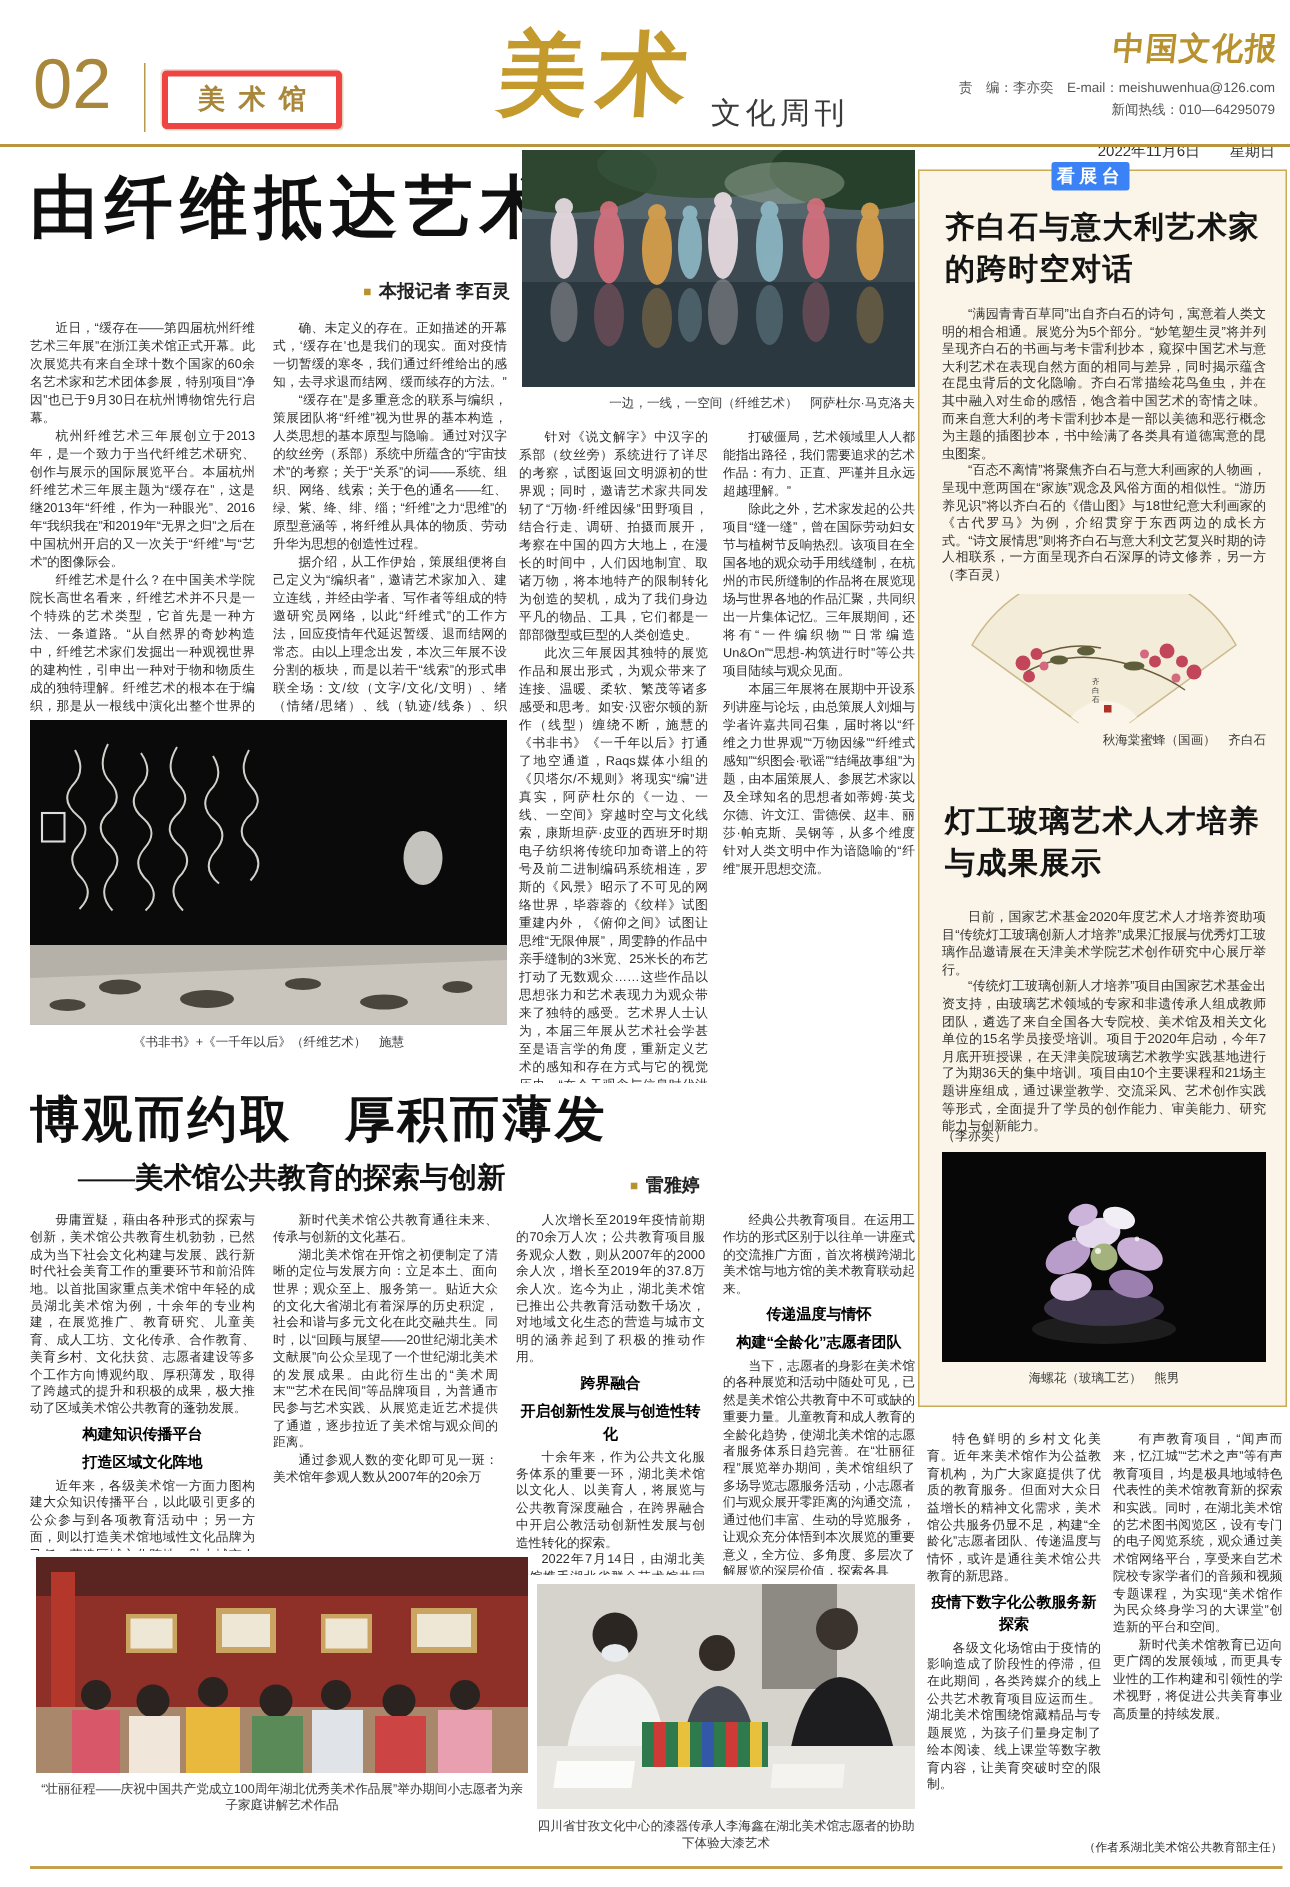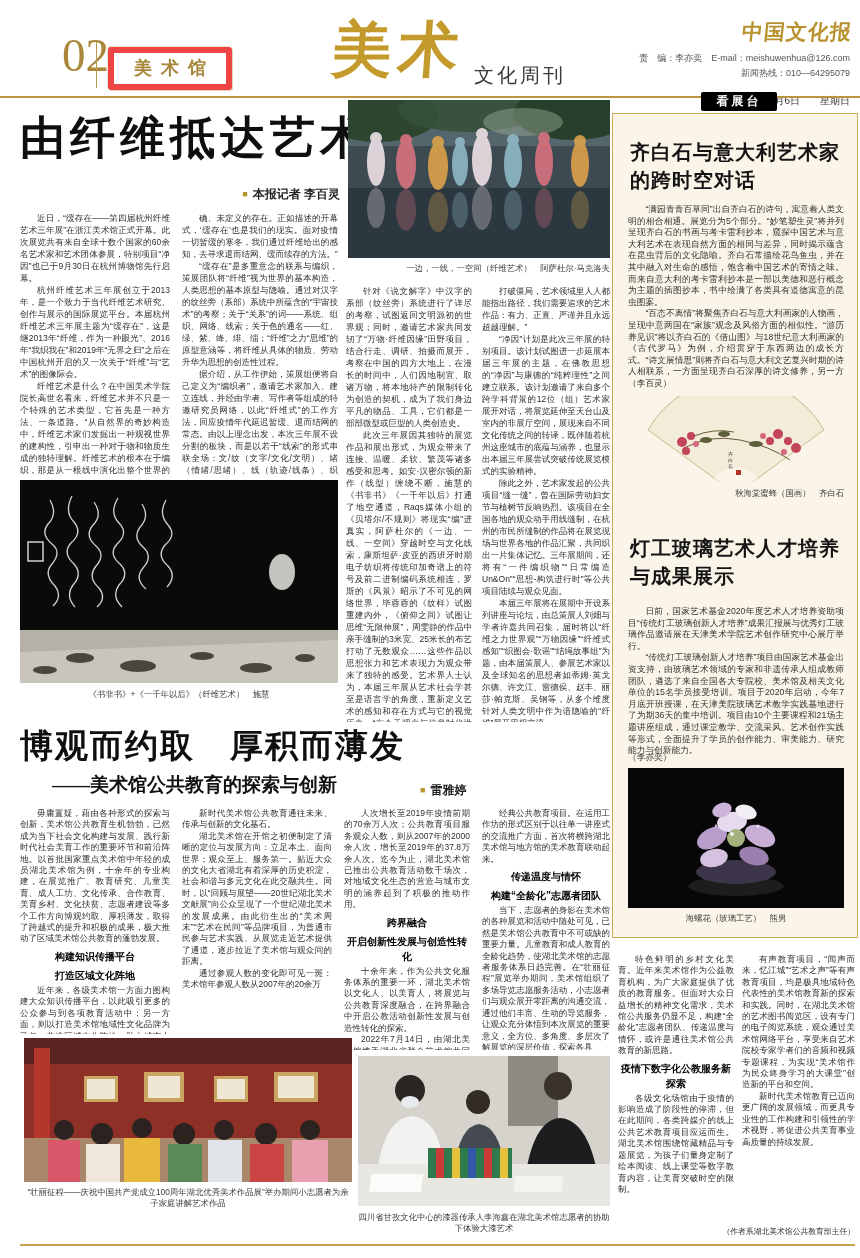--- a/index.html
+++ b/index.html
@@ -1,23 +1,23 @@
 <!DOCTYPE html>
 <html><head>
 <meta charset="utf-8">
 <style>
   html,body{margin:0;padding:0;background:#e8e8e8;}
   .page{position:relative;width:860px;height:1258px;background:#ffffff;margin:0 auto;
         font-family:"Liberation Sans",sans-serif;overflow:hidden;}
   .abs{position:absolute;}
 
   
-  .page-num{left:22px;top:28px;font-size:47px;color:#a8873b;font-family:Liberation Serif, serif;margin-left:40px;}
+  .page-num{left:22px;top:28px;font-size:47px;color:#a8873b;font-family:Liberation Sans, sans-serif;}
   .hdr-divider{left:96px;top:42px;width:1px;height:46px;background:#b79a4e;}
-  .section-stamp{left:108px;top:47px;width:112px;height:31px;border:6px solid #ef4444;border-radius:3px;
+  .section-stamp{left:108px;top:47px;width:112px;height:31px;border:4px solid #ef4444;border-radius:3px;
     color:#a8873b;font-size:18px;font-weight:bold;text-align:center;line-height:31px;letter-spacing:9px;text-indent:9px;
     box-shadow:1px 1px 0 rgba(168,135,59,.35), -1px -1px 0 rgba(168,135,59,.25);}
   .masthead-script{left:332px;top:10px;font-size:60px;font-weight:bold;color:#c49a2d;
     font-family:"Liberation Serif",serif;transform:skewX(-4deg);letter-spacing:6px;}
   .masthead-suffix{left:474px;top:62px;font-size:20px;color:#3a3a3a;letter-spacing:3px;}
   .paper-name{right:8px;top:18px;font-size:21px;font-weight:bold;color:#b8922f;
     font-family:"Liberation Serif",serif;transform:skewX(-6deg);letter-spacing:1px;}
   .hdr-line1{right:10px;top:52px;font-size:9px;color:#555;}
   .hdr-line2{right:10px;top:67px;font-size:9px;color:#555;}
   .hdr-line3{right:10px;top:94px;font-size:10px;color:#333;}
@@ -56,21 +56,21 @@
   .a2-photo1{left:24px;top:1038px;width:328px;height:144px;}
   .a2-photo1-caption{left:24px;top:1187px;width:328px;text-align:center;}
   .a2-photo2{left:358px;top:1056px;width:252px;height:150px;}
   .a2-photo2-caption{left:358px;top:1212px;width:252px;text-align:center;}
   .a2-colA{left:618px;top:954px;width:116px;height:286px;line-height:11.4px;}
   .a2-colB{left:742px;top:954px;width:113px;height:266px;line-height:11.4px;}
   .a2-author{left:722px;top:1226px;width:133px;text-align:right;font-size:7.8px;color:#2e2e2e;}
 
   
   .sidebar{left:612px;top:113px;width:246px;height:825px;background:#faf5e8;border:1px solid #c9ab56;box-sizing:border-box;}
-  .sidebar-label{left:701px;top:92px;width:76px;height:19px;background:#000000;color:#fff;
+  .sidebar-label{left:701px;top:108px;width:52px;height:19px;background:#3b82f6;color:#fff;
     font-size:12px;font-weight:bold;text-align:center;line-height:19px;letter-spacing:3px;border-radius:2px;}
   .sb-headline{position:absolute;width:212px;font-size:20px;font-weight:bold;line-height:28px;color:#141414;
     font-family:"Liberation Serif",serif;letter-spacing:1px;}
   .sb1-headline{left:630px;top:138px;}
   .sb2-headline{left:630px;top:534px;}
   .sb-body{font-size:8.7px;line-height:11.6px;color:#333;}
   .sb1-body{left:628px;top:204px;width:216px;height:172px;}
   .sb2-body{left:628px;top:606px;width:216px;height:152px;}
   .sb-sig{position:absolute;width:216px;text-align:left;font-size:8.7px;color:#333;}
   .sb1-sig{left:628px;top:378px;}
@@ -181,21 +181,20 @@
     </g>
   </svg>
   <div class="caption a1-inset-caption">《书非书》+《一千年以后》（纤维艺术）　施慧</div>
 
   <div class="col a1-col3">
       <p>针对《说文解字》中汉字的系部（纹丝旁）系统进行了详尽的考察，试图返回文明源初的世界观；同时，邀请艺术家共同发轫了“万物·纤维因缘”田野项目，结合行走、调研、拍摄而展开，考察在中国的四方大地上，在漫长的时间中，人们因地制宜、取诸万物，将本地特产的限制转化为创造的契机，成为了我们身边平凡的物品、工具，它们都是一部部微型或巨型的人类创造史。</p>
       <p>此次三年展因其独特的展览作品和展出形式，为观众带来了连接、温暖、柔软、繁茂等诸多感受和思考。如安·汉密尔顿的新作（线型）缠绕不断，施慧的《书非书》《一千年以后》打通了地空通道，Raqs媒体小组的《贝塔尔/不规则》将现实“编”进真实，阿萨杜尔的《一边、一线、一空间》穿越时空与文化线索，康斯坦萨·皮亚的西班牙时期电子纺织将传统印加奇谱上的符号及前二进制编码系统相连，罗斯的《风景》昭示了不可见的网络世界，毕蓉蓉的《纹样》试图重建内外，《俯仰之间》试图让思维“无限伸展”，周雯静的作品中亲手缝制的3米宽、25米长的布艺打动了无数观众……这些作品以思想张力和艺术表现力为观众带来了独特的感受。艺术界人士认为，本届三年展从艺术社会学甚至是语言学的角度，重新定义艺术的感知和存在方式与它的视觉历史。“在今天观念与信息时代洪流之中有两种记忆与遗忘。作为青年艺术家，以更具原创性的活动来</p>
     </div>
   <div class="col a1-col4">
       <p>打破僵局，艺术领域里人人都能指出路径，我们需要追求的艺术作品：有力、正直、严谨并且永远超越理解。”</p>
-      <p>“净因”计划是此次三年展的特别项目。该计划试图进一步延展本届三年展的主题，在佛教思想的“净因”与康德的“纯粹理性”之间建立联系。该计划邀请了来自多个跨学科背景的12位（组）艺术家展开对话，将展览延伸至天台山及室内的非展厅空间，展现来自不同文化传统之间的转译，既伴随着杭州这座城市的底蕴与涵养，也显示出本届三年展尝试突破传统展览模式的实验精神。</p>
       <p>除此之外，艺术家发起的公共项目“缝一缝”，曾在国际劳动妇女节与植树节反响热烈。该项目在全国各地的观众动手用线缝制，在杭州的市民所缝制的作品将在展览现场与世界各地的作品汇聚，共同织出一片集体记忆。三年展期间，还将有“一件编织物”“日常编造Un&amp;On”“思想-构筑进行时”等公共项目陆续与观众见面。</p>
       <p>本届三年展将在展期中开设系列讲座与论坛，由总策展人刘畑与学者许嘉共同召集，届时将以“纤维之力世界观”“万物因缘”“纤维式感知”“织图会·歌谣”“结绳故事组”为题，由本届策展人、参展艺术家以及全球知名的思想者如蒂姆·英戈尔德、许文江、雷德侯、赵丰、丽莎·帕克斯、吴钢等，从多个维度针对人类文明中作为谙隐喻的“纤维”展开思想交流。</p>
     </div>
 
   <div class="abs a2-headline">博观而约取　厚积而薄发</div>
   <div class="abs a2-subtitle">——美术馆公共教育的探索与创新</div>
   <div class="abs a2-byline"><span class="byline-sq"></span><span>雷雅婷</span></div>
 
   <div class="col a2-col1">
       <p>毋庸置疑，藉由各种形式的探索与创新，美术馆公共教育生机勃勃，已然成为当下社会文化构建与发展、践行新时代社会美育工作的重要环节和前沿阵地。以首批国家重点美术馆中年轻的成员湖北美术馆为例，十余年的专业构建，在展览推广、教育研究、儿童美育、成人工坊、文化传承、合作教育、美育乡村、文化扶贫、志愿者建设等多个工作方向博观约取、厚积薄发，取得了跨越式的提升和积极的成果，极大推动了区域美术馆公共教育的蓬勃发展。</p>

